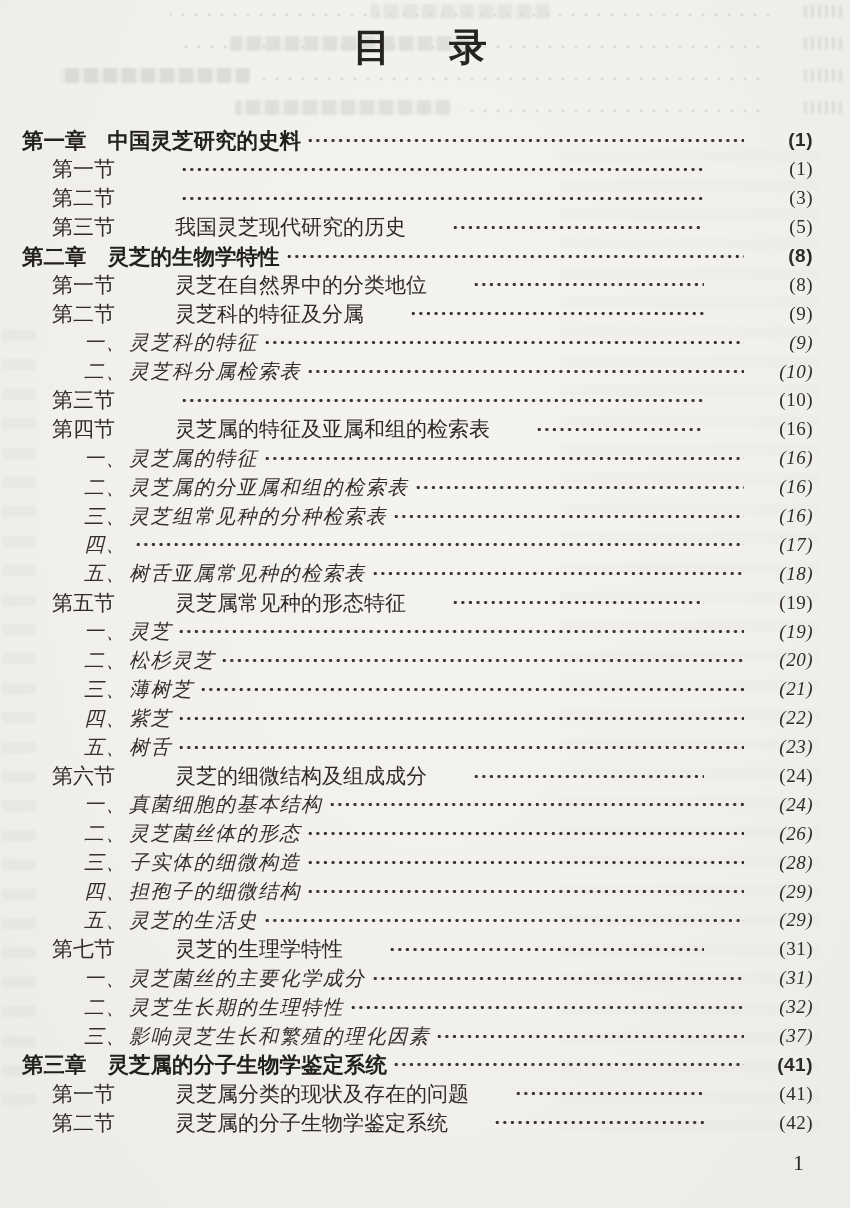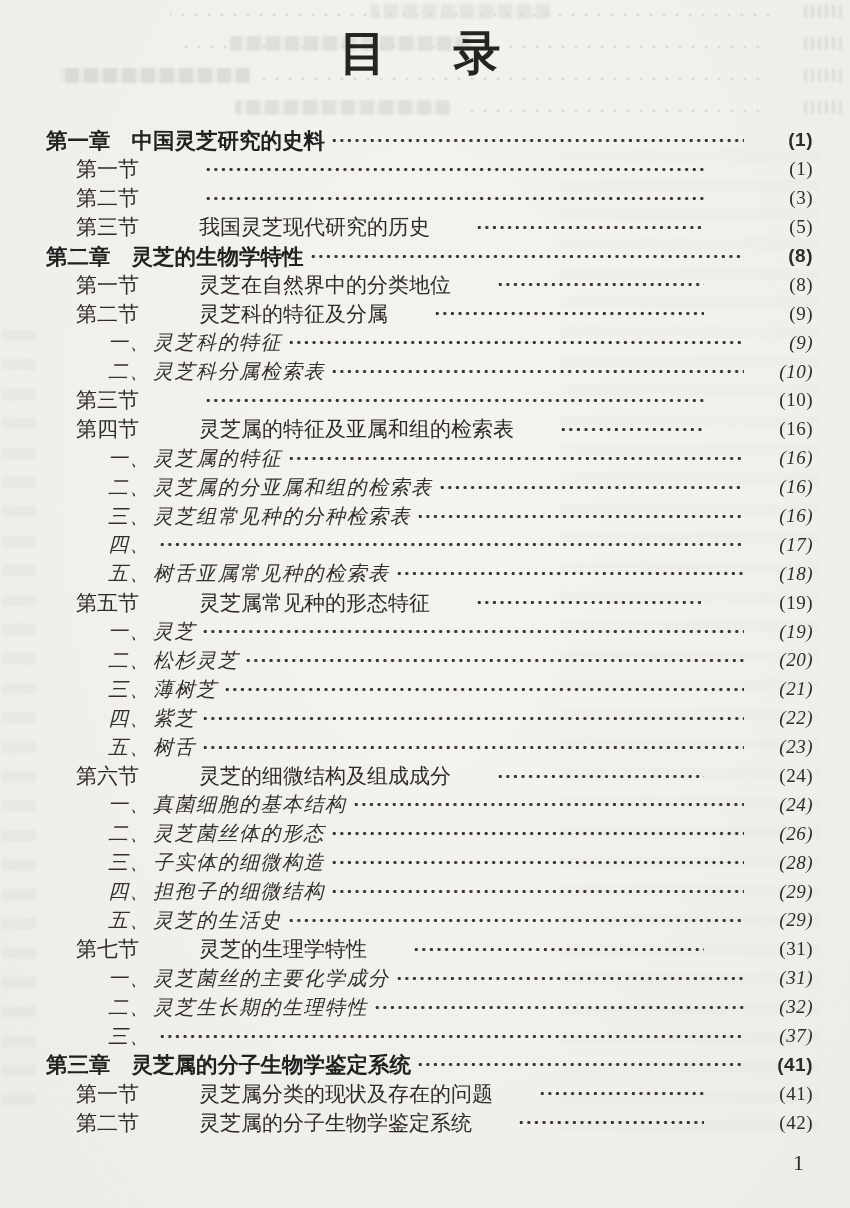--- a/index.html
+++ b/index.html
@@ -45,27 +45,27 @@
     position:absolute;right:30px;top:150px;width:260px;height:990px;
     background:repeating-linear-gradient(180deg,rgba(120,116,110,.35) 0 12px,transparent 12px 29.4px);
     opacity:.06;filter:blur(1.4px);pointer-events:none;
   }
 
   
   .title{
     position:absolute;top:22px;left:0;width:100%;
     text-align:center;margin:0;
     font-family:"Liberation Sans","DejaVu Sans",sans-serif;
-    font-size:47px;font-weight:bold;color:#262421;
+    font-size:38px;font-weight:bold;color:#262421;
     letter-spacing:10px;white-space:pre;
   }
 
   
   .toc{
-    position:absolute;top:126px;left:46px;right:37px;
+    position:absolute;top:126px;left:22px;right:37px;
   }
   .row{
     display:flex;align-items:center;height:28.9px;
     white-space:nowrap;
   }
   .row .lbl{flex:none;}
   .row .ttl{flex:none;}
   .leader{
     flex:1 1 auto;align-self:center;height:5px;min-width:20px;
     margin-left:7px;margin-right:9px;
@@ -303,20 +303,21 @@
     <span class="pg">(31)</span>
   </div>
       <div class="row lvl-sub">
     <span class="lbl">二、</span>
     <span class="ttl">灵芝生长期的生理特性</span>
     <span class="leader"></span>
     <span class="pg">(32)</span>
   </div>
       <div class="row lvl-sub">
     <span class="lbl">三、</span>
+    <span class="ttl">影响灵芝生长和繁殖的理化因素</span>
     <span class="leader"></span>
     <span class="pg">(37)</span>
   </div>
       <div class="row lvl-chapter">
     <span class="lbl">第三章</span>
     <span class="ttl">灵芝属的分子生物学鉴定系统</span>
     <span class="leader"></span>
     <span class="pg">(41)</span>
   </div>
       <div class="row lvl-section">

